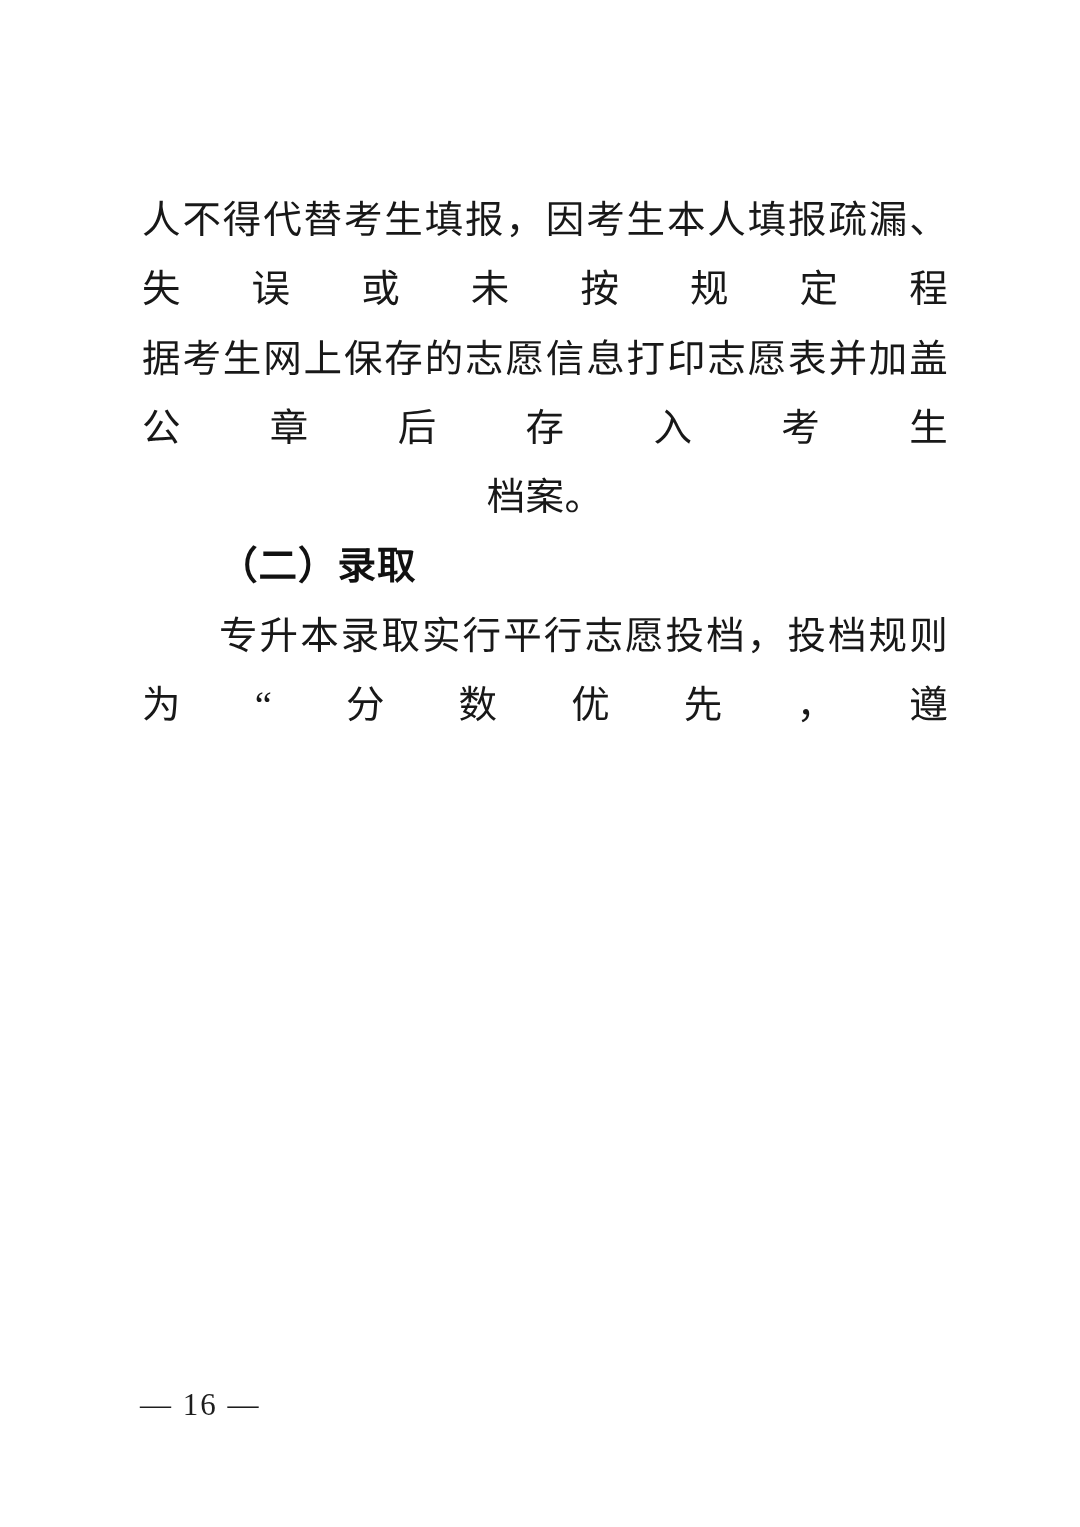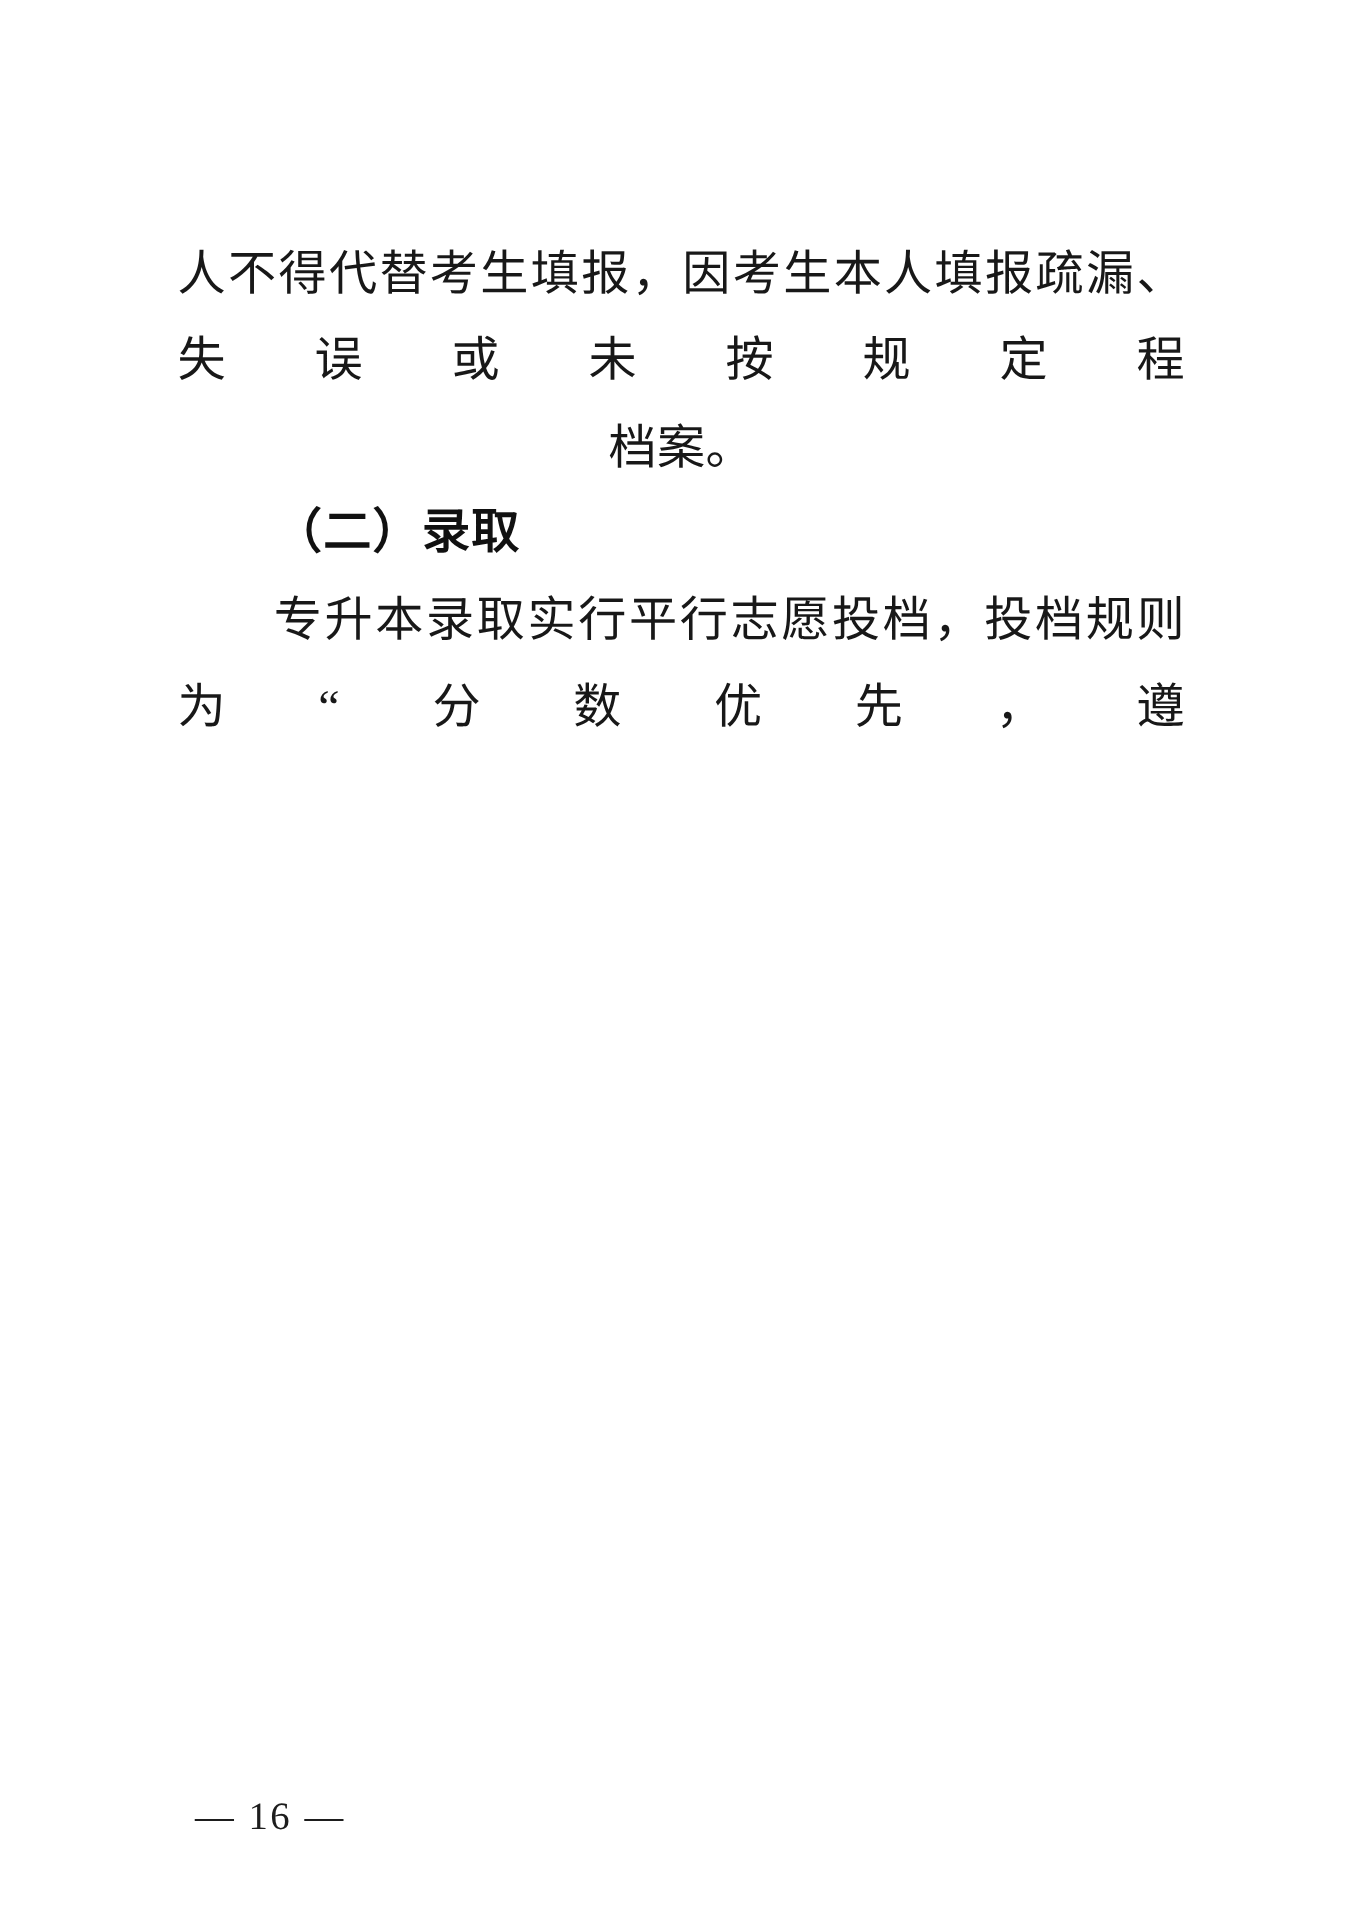--- a/index.html
+++ b/index.html
@@ -54,50 +54,50 @@
   }
 
   
   .doc-heading {
     font-size: 38.5px;
     line-height: 69.3px;
     color: #111111;
     font-weight: 700;
     text-indent: 77px;
     letter-spacing: 1px;
-    font-family: Liberation Mono, monospace;
+    font-family: Liberation Serif, serif;
     white-space: pre;
   }
 
   .page-footer {
     position: absolute;
-    left: 156px;
+    left: 140px;
     top: 1385px;
     width: 806px;
-    margin-top: 48px;
   }
 
   .page-number {
     font-size: 31px;
     line-height: 40px;
     color: #1d1d1d;
     letter-spacing: 2px;
     font-family: "Liberation Serif", "DejaVu Serif", serif;
     white-space: pre;
   }
 </style>
 </head>
 <body>
 
 <div class="page">
 
   <div class="text-column">
 
     <div>
       <div class="doc-line justify">人不得代替考生填报，因考生本人填报疏漏、失误或未按规定程</div>
+      <div class="doc-line justify">据考生网上保存的志愿信息打印志愿表并加盖公章后存入考生</div>
       <div class="doc-line">档案。</div>
     </div>
 
     <div class="doc-heading">（二）录取</div>
 
 
     <div>
       <div class="doc-line justify indent">专升本录取实行平行志愿投档，投档规则为“分数优先，遵</div>
 
     </div>

